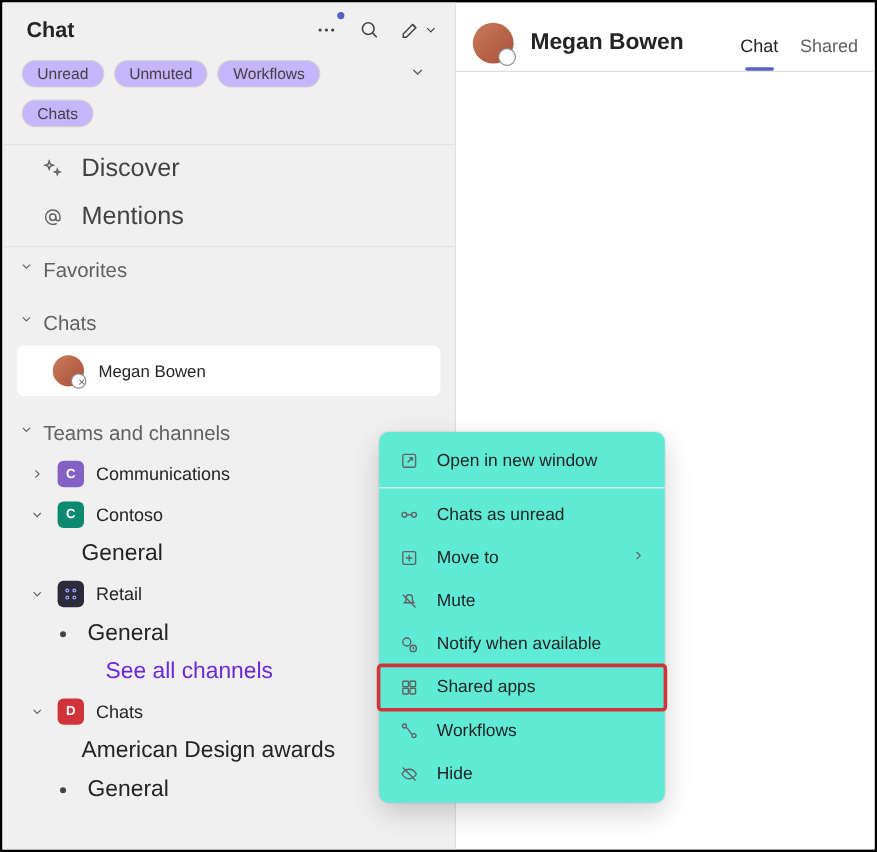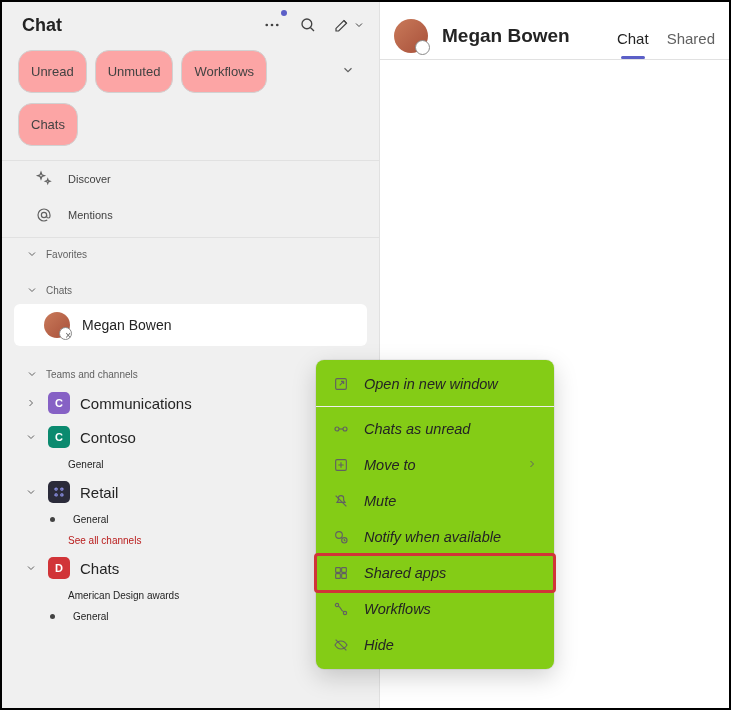--- a/index.html
+++ b/index.html
@@ -66,48 +66,48 @@
   .filters {
     display: flex;
     flex-wrap: wrap;
     gap: 8px;
     padding: 4px 16px 10px 16px;
     align-items: center;
   }
   .pill {
     border: 1px solid #d1d1d1;
     border-radius: 14px;
-    padding: 13px 12px;
+    padding: 3px 12px;
     font-size: 13px;
-    background: #fca5a5;
+    background: #c4b5fd;
     color: #424242;
   }
   .filters-chevron {
     margin-left: auto;
     padding-right: 8px;
     color: #616161;
   }
   .filters-row2 { padding-top: 0; }
   
   .nav-item {
     display: flex;
     align-items: center;
     gap: 14px;
     padding: 8px 18px 8px 32px;
     color: #424242;
-    font-size: 11px;
+    font-size: 21px;
   }
   .nav-icon { width: 20px; height: 20px; display:flex; align-items:center; justify-content:center; color:#616161; }
   
   .section {
     display: flex;
-    align-items: center;
+    align-items: flex-start;
     gap: 8px;
-    padding: 10px 18px 6px 24px;
-    font-size: 10px;
+    padding: 10px 18px 6px 14px;
+    font-size: 17px;
     color: #616161;
   }
   .section svg { width: 12px; height: 12px; }
   .section-line {
     border-top: 1px solid #e1e1e1;
     margin: 4px 0 0 0;
   }
   
   .chat-row {
     display: flex;
@@ -147,26 +147,26 @@
     display:flex; align-items:center; justify-content:center;
     font-size: 11px; color:#fff; font-weight:600;
     flex-shrink:0;
   }
   .badge-purple { background:#8661c5; }
   .badge-teal { background:#0b8a6f; }
   .badge-dark { background:#2b2b3a; }
   .badge-red { background:#d13438; }
   .tree-child {
     padding: 5px 14px 5px 66px;
-    font-size: 10px;
+    font-size: 19px;
     display:flex; align-items:center; gap:12px;text-align:center;
   }
   .bullet { width:5px; height:5px; background:#424242; border-radius:50%; flex-shrink:0; margin-left:-18px; margin-right:6px;}
   .bold { font-weight:400; }
-  .link { color:#b91c1c; }
+  .link { color:#6d28d9;margin-left:20px; }
   
   .main {
     flex: 1;
     display: flex;
     flex-direction: column;
   }
   .main-header {
     display: flex;
     align-items: center;
     gap: 14px;
@@ -191,26 +191,25 @@
   .main-tab.active::after{
     content:""; position:absolute; left:4px; right:4px; bottom:0;
     height:3px; background:#5b5fc7; border-radius:2px;
   }
   
   .ctx-menu {
     position: absolute;
     left: 314px;
     top: 358px;
     width: 238px;
-    background: #84cc16;
+    background: #5eead4;
     border-radius: 8px;
     box-shadow: 0 8px 24px rgba(0,0,0,0.18), 0 0 0 1px rgba(0,0,0,0.05);
     padding: 6px 0;
     z-index: 50;
-    font-style: italic;
   }
   .ctx-item {
     display:flex; align-items:center; gap:14px;
     padding: 9px 16px;
     font-size: 14.5px;
     color:#242424;
     position:relative;
   }
   .ctx-icon { width:18px; height:18px; display:flex; align-items:center; justify-content:center; color:#616161; flex-shrink:0;}
   .ctx-sub { margin-left:auto; color:#616161; }

